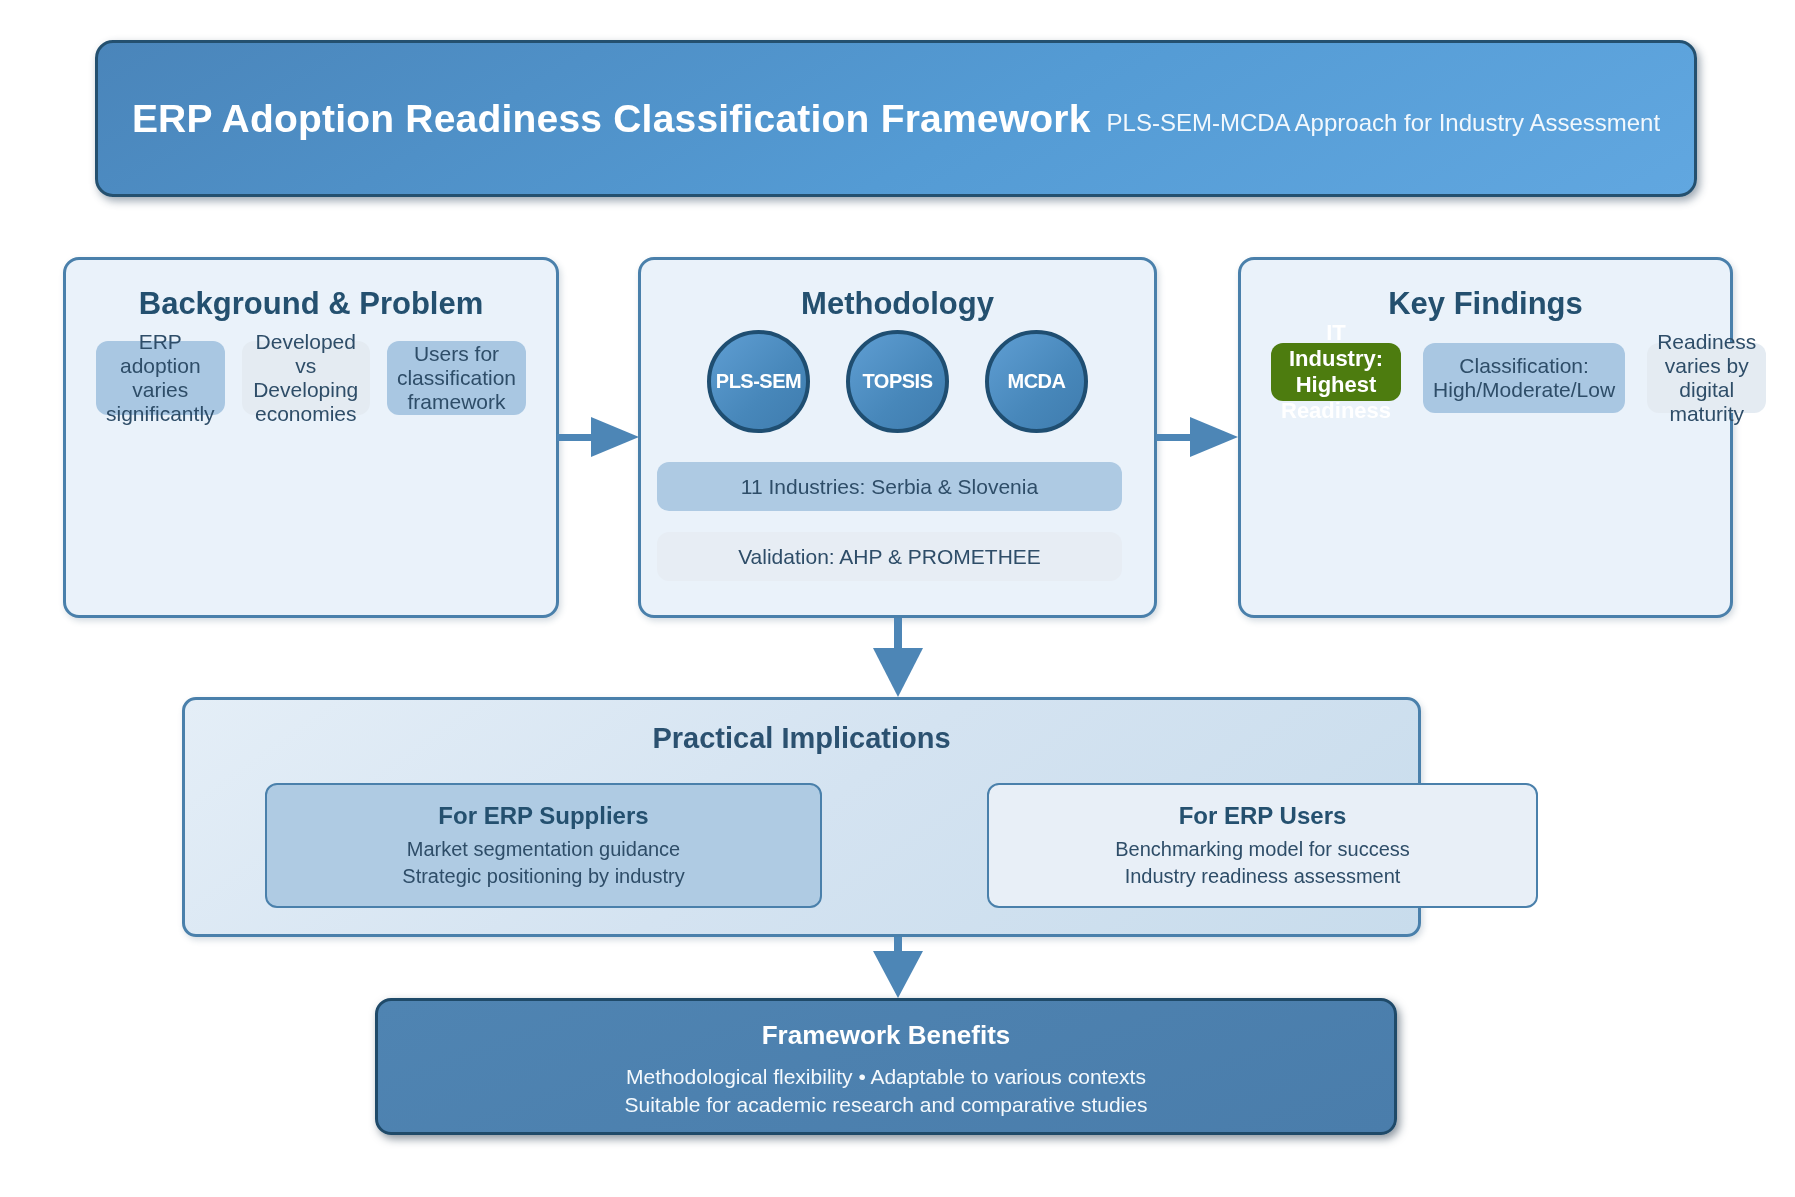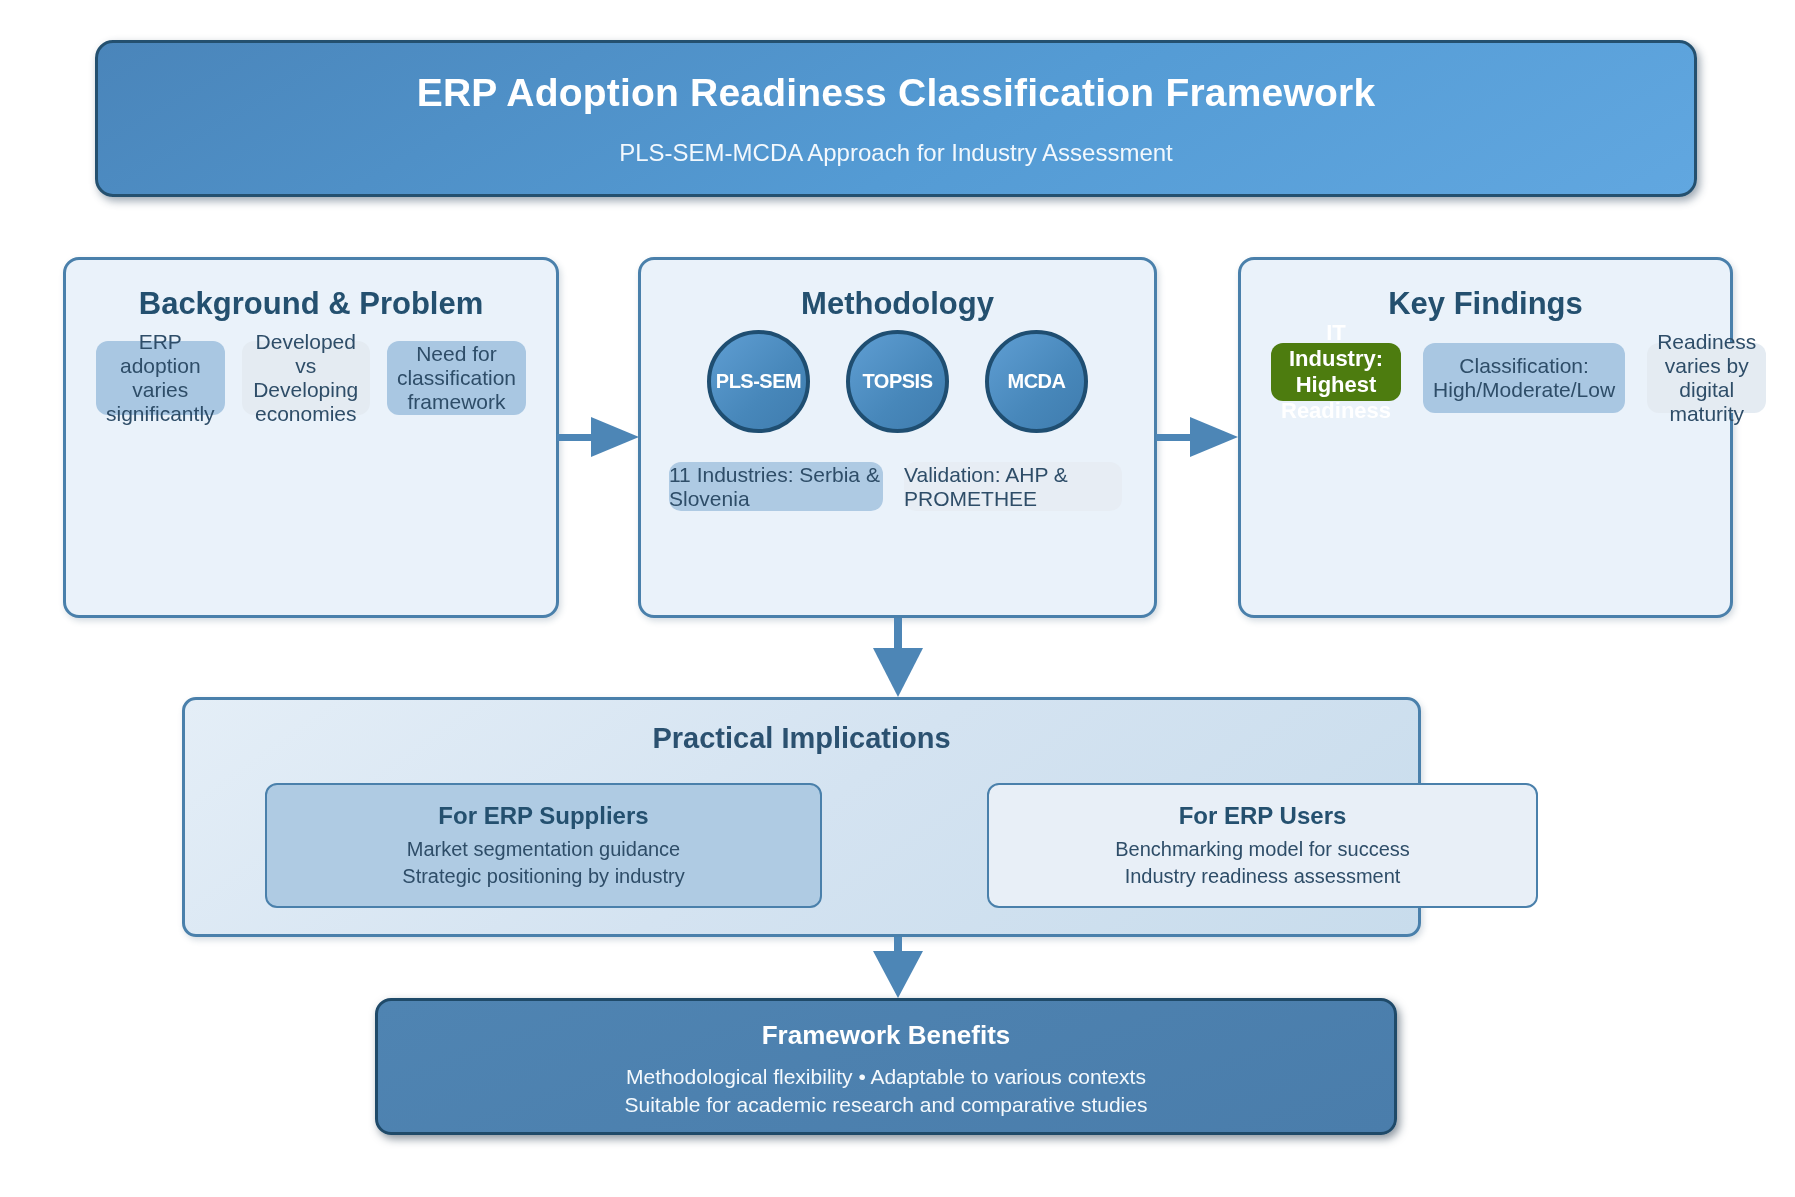--- a/index.html
+++ b/index.html
@@ -7,21 +7,21 @@
   .canvas{
     position:relative;width:1795px;height:1197px;background:#ffffff;
     font-family:"Liberation Sans",sans-serif;overflow:hidden;
   }
   
   .banner{
     position:absolute;left:95px;top:40px;width:1602px;height:157px;box-sizing:border-box;
     background:linear-gradient(150deg,#4a85ba 0%,#549bd4 55%,#61a7e0 100%);
     border:3px solid #24506f;border-radius:18px;
     box-shadow:3px 4px 9px rgba(35,60,85,.45);
-    display:flex;flex-direction:column;align-items:center;justify-content:center;gap:16px;
+    display:flex;flex-direction:row;align-items:center;justify-content:center;gap:16px;
   }
   .banner-title{color:#ffffff;font-size:39px;font-weight:bold;letter-spacing:.2px;}
   .banner-sub{color:#f2f8fd;font-size:24px;margin-top:8px;}
   
   .col-box{
     position:absolute;top:257px;height:361px;box-sizing:border-box;
     background:#eaf2fa;border:3px solid #4a80ab;border-radius:16px;
     box-shadow:2px 3px 6px rgba(60,90,120,.22);
   }
   #bg-box{left:63px;width:496px;}
@@ -49,21 +49,21 @@
     position:absolute;left:0;right:0;top:70px;height:104px;
     display:flex;justify-content:center;gap:36px;
   }
   .circle{
     width:103px;height:103px;border-radius:50%;box-sizing:border-box;
     background:linear-gradient(135deg,#5f9ed3 0%,#4787ba 60%,#3f7cae 100%);
     border:4px solid #1f4e71;
     color:#ffffff;font-weight:bold;font-size:20px;letter-spacing:-.5px;
     display:flex;align-items:center;justify-content:center;
   }
-  .bar-stack{position:absolute;left:28px;right:32px;top:202px;display:flex;flex-direction:row;gap:21px;justify-content:center;}
+  .bar-stack{position:absolute;left:16px;right:32px;top:202px;display:flex;flex-direction:column;gap:21px;justify-content:center;}
   .bar{
     height:49px;border-radius:12px;display:flex;align-items:center;justify-content:center;
     font-size:21px;color:#2e4d68;
   }
   .bar.medium{background:#aecae3;}
   .bar.light{background:#e7edf4;}
   
   .arrow-right{position:absolute;top:417px;width:82px;height:41px;}
   #arrow1{left:557px;}
   #arrow2{left:1156px;}
@@ -125,21 +125,21 @@
   <div class="banner">
     <div class="banner-title">ERP Adoption Readiness Classification Framework</div>
     <div class="banner-sub">PLS-SEM-MCDA Approach for Industry Assessment</div>
   </div>
 
   <div class="col-box" id="bg-box">
     <div class="col-title">Background &amp; Problem</div>
     <div class="stack">
       <div class="item medium">ERP adoption varies significantly</div>
       <div class="item light">Developed vs Developing economies</div>
-      <div class="item medium">Need for classification framework</div>
+      <div class="item medium">Users for classification framework</div>
     </div>
   </div>
 
   <div class="arrow-right" id="arrow1">
     <div class="stem"></div>
     <div class="head"></div>
   </div>
 
   <div class="col-box" id="method-box">
     <div class="col-title">Methodology</div>

